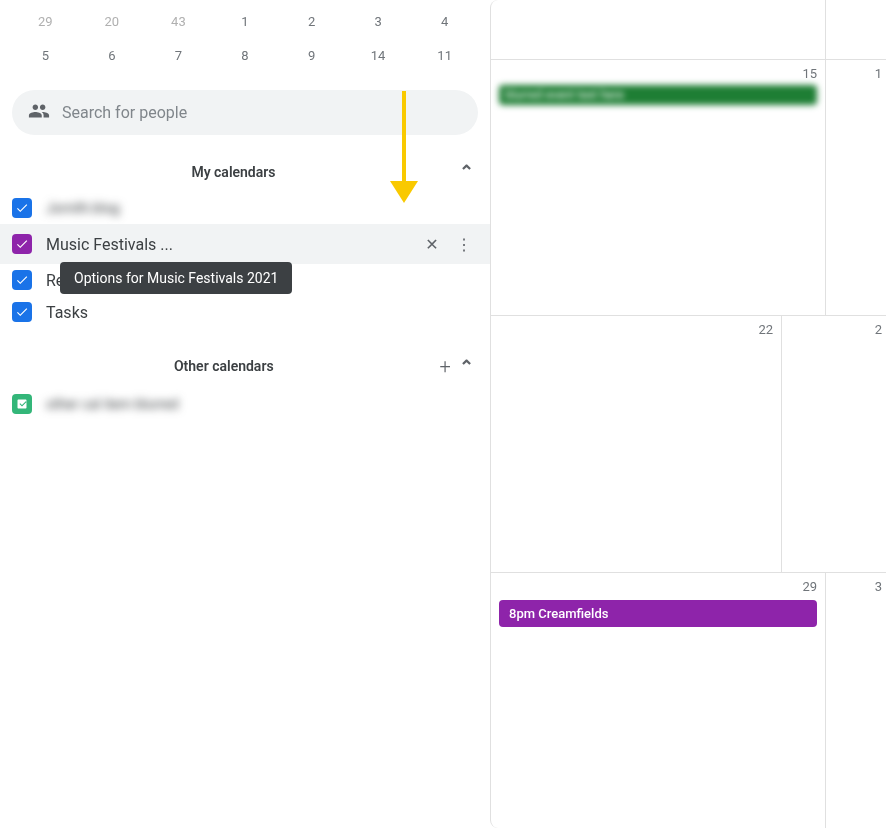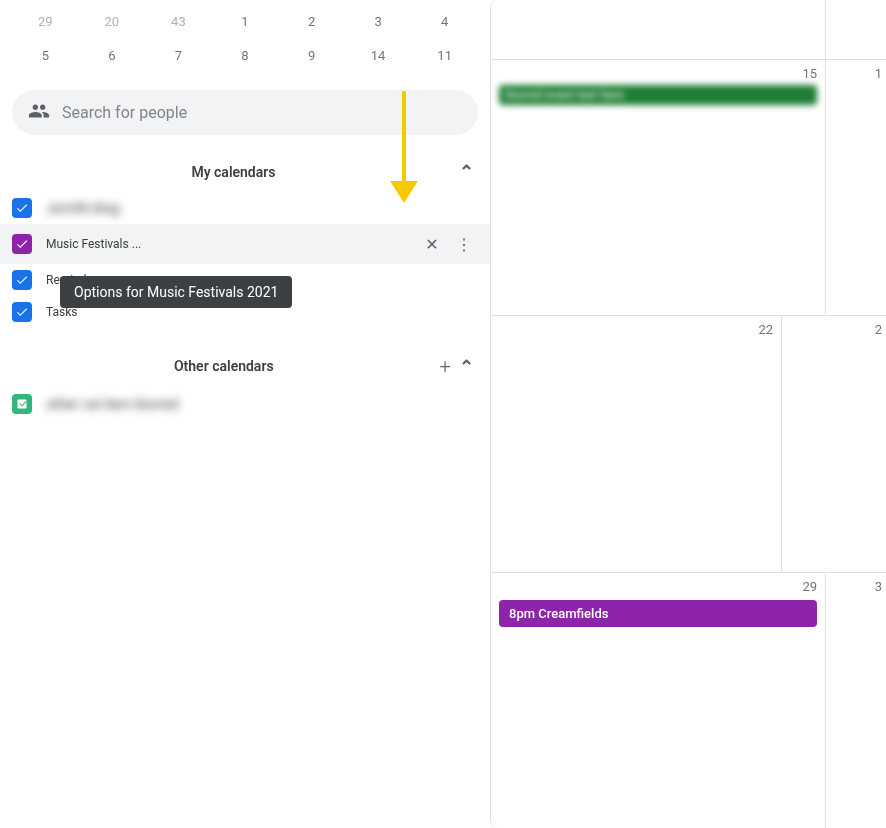--- a/index.html
+++ b/index.html
@@ -130,21 +130,21 @@
       justify-content: center;
       margin-right: 14px;
       flex-shrink: 0;
     }
     .cal-item .checkbox svg {
       width: 14px;
       height: 14px;
       fill: #fff;
     }
     .cal-item .cal-name {
-      font-size: 12px;
+      font-size: 16px;
       color: #3c4043;
       flex: 1;
     }
     .cal-item .cal-actions {
       display: flex;
       align-items: center;
       gap: 4px;
     }
     .cal-item .action-btn {
       width: 28px;
@@ -155,21 +155,21 @@
       justify-content: center;
       cursor: pointer;
       color: #5f6368;
       font-size: 16px;
     }
 
     
     .tooltip {
       position: absolute;
       left: 60px;
-      top: 52px;
+      top: 38px;
       background: #3c4043;
       color: #fff;
       padding: 8px 14px;
       border-radius: 4px;
       font-size: 14px;
       white-space: nowrap;
       z-index: 100;
       pointer-events: none;
     }
 

